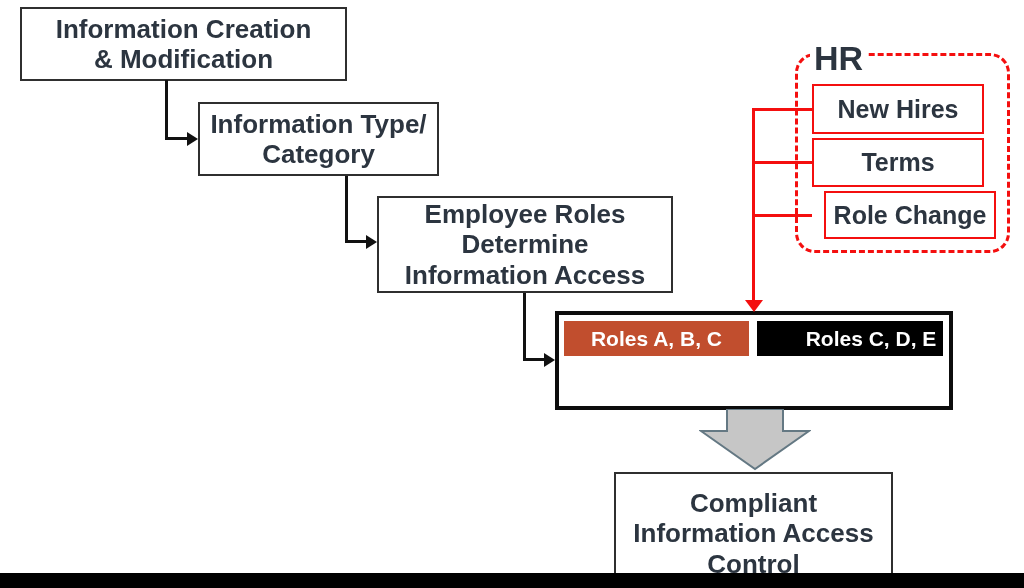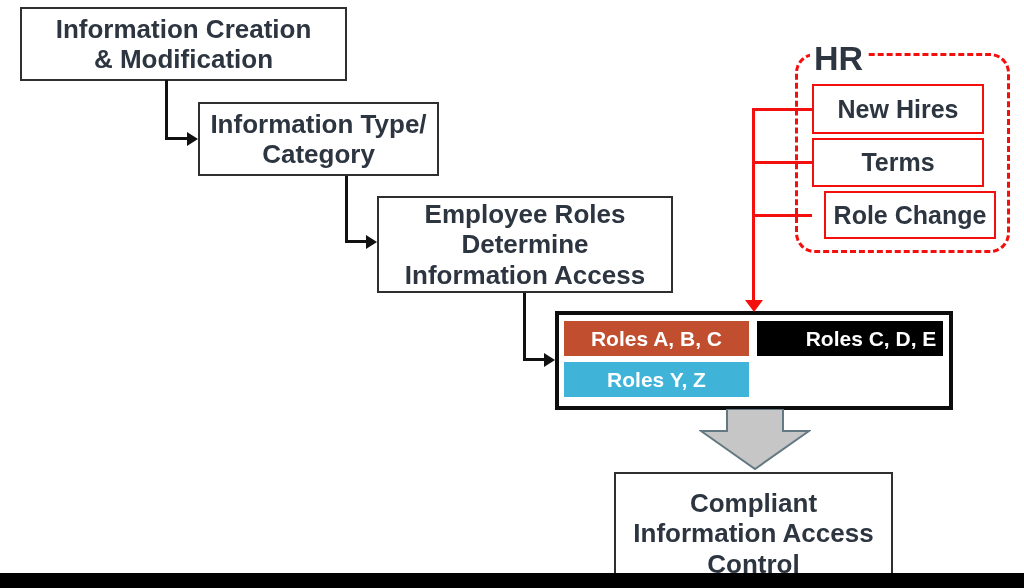--- a/index.html
+++ b/index.html
@@ -82,21 +82,20 @@
 Determine
 Information Access</div>
 
 <div class="abs bk-line" style="left:523px;top:293px;width:3px;height:67px;"></div>
 <div class="abs bk-line" style="left:523px;top:358px;width:22px;height:3px;"></div>
 <div class="abs bk-arrow-right" style="left:544px;top:353px;"></div>
 
 <div class="abs roles-outer">
   <div class="role-cell" style="background-color: rgb(193, 78, 46);">Roles A, B, C</div>
   <div class="role-cell" style="background-color: #000000; padding-left: 42px;">Roles C, D, E</div>
-  <div class="role-cell" style="background-color: rgb(63, 179, 216);">Roles Y, Z</div>
 </div>
 
 <div class="abs hr-dashed"></div>
 <div class="abs hr-label">HR</div>
 
 <div class="abs hr-item" style="top:84px;height:50px;">New Hires</div>
 <div class="abs hr-item" style="top:138px;height:49px;">Terms</div>
 <div class="abs hr-item" style="top:191px;height:48px;margin-left:12px;">Role Change</div>
 
 <div class="abs rd-line" style="left:752px;top:108px;width:3px;height:194px;"></div>

